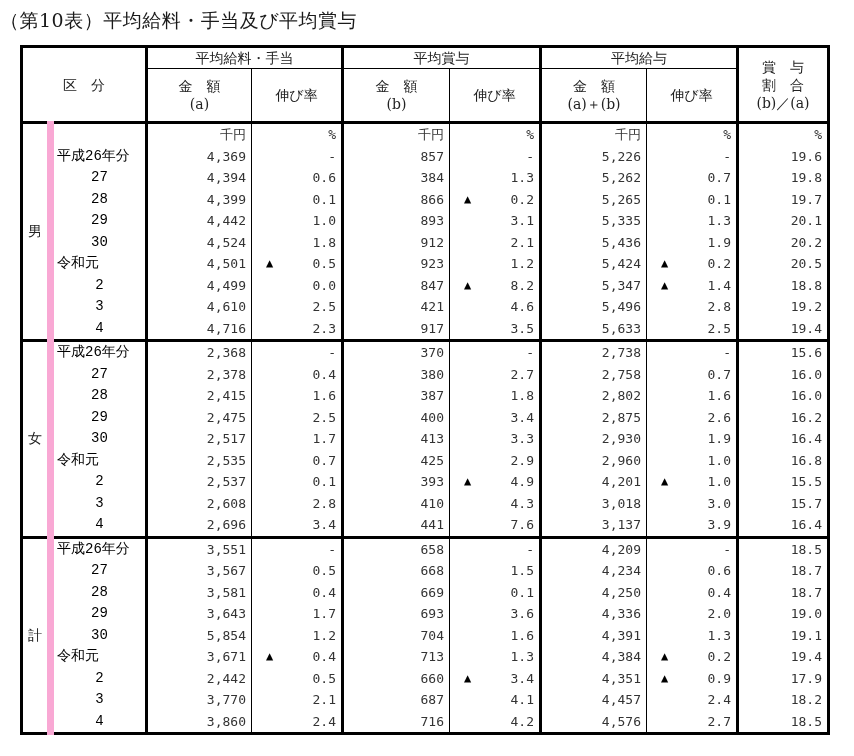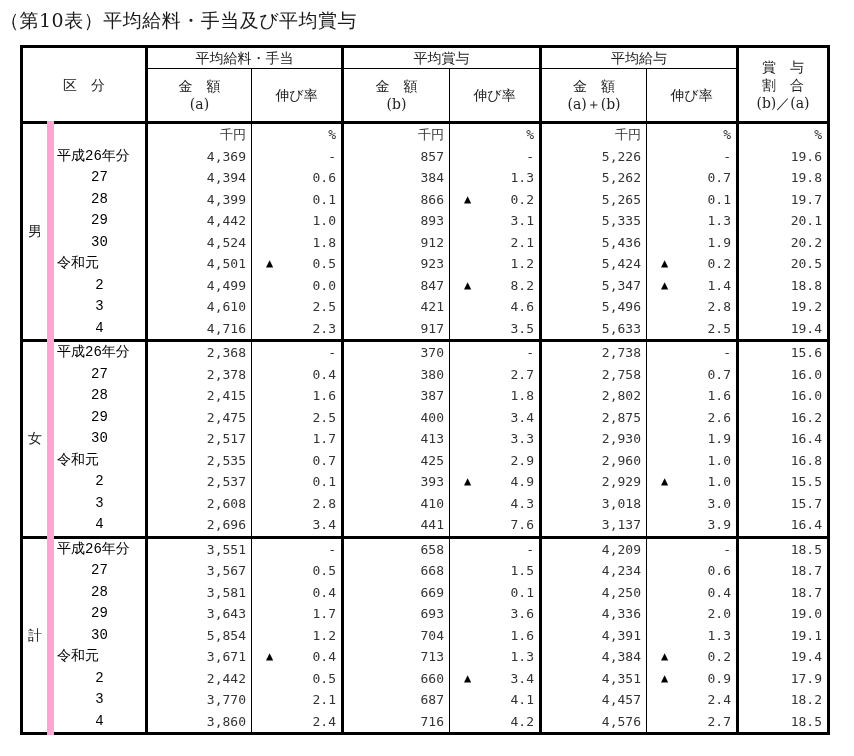--- a/index.html
+++ b/index.html
@@ -231,21 +231,21 @@
         <td class="num thick-l"><span>2,960</span></td>
         <td class="num rate"><span>1.0</span></td>
         <td class="num thick-l"><span>16.8</span></td>
       </tr>
       <tr>
         <td class="year">2</td>
         <td class="num thick-l"><span>2,537</span></td>
         <td class="num rate"><span>0.1</span></td>
         <td class="num thick-l"><span>393</span></td>
         <td class="num rate"><span class="tri">▲</span><span>4.9</span></td>
-        <td class="num thick-l"><span>2,929</span></td>
+        <td class="num thick-l"><span>4,201</span></td>
         <td class="num rate"><span class="tri">▲</span><span>1.0</span></td>
         <td class="num thick-l"><span>15.5</span></td>
       </tr>
       <tr>
         <td class="year">3</td>
         <td class="num thick-l"><span>2,608</span></td>
         <td class="num rate"><span>2.8</span></td>
         <td class="num thick-l"><span>410</span></td>
         <td class="num rate"><span>4.3</span></td>
         <td class="num thick-l"><span>3,018</span></td>

